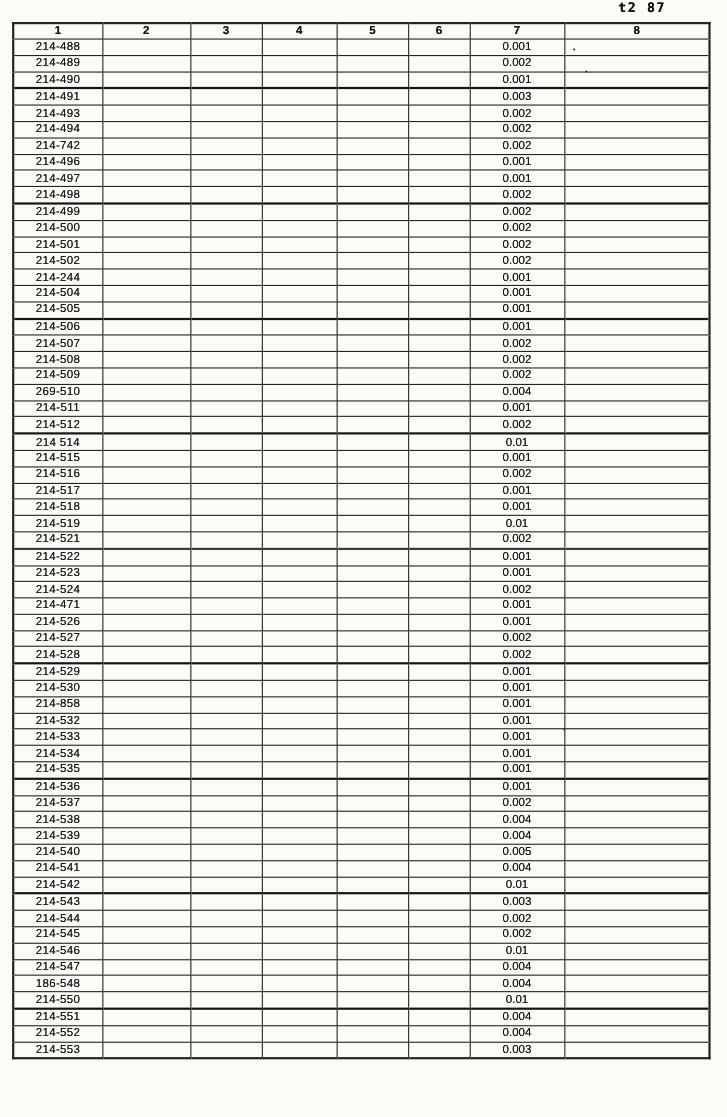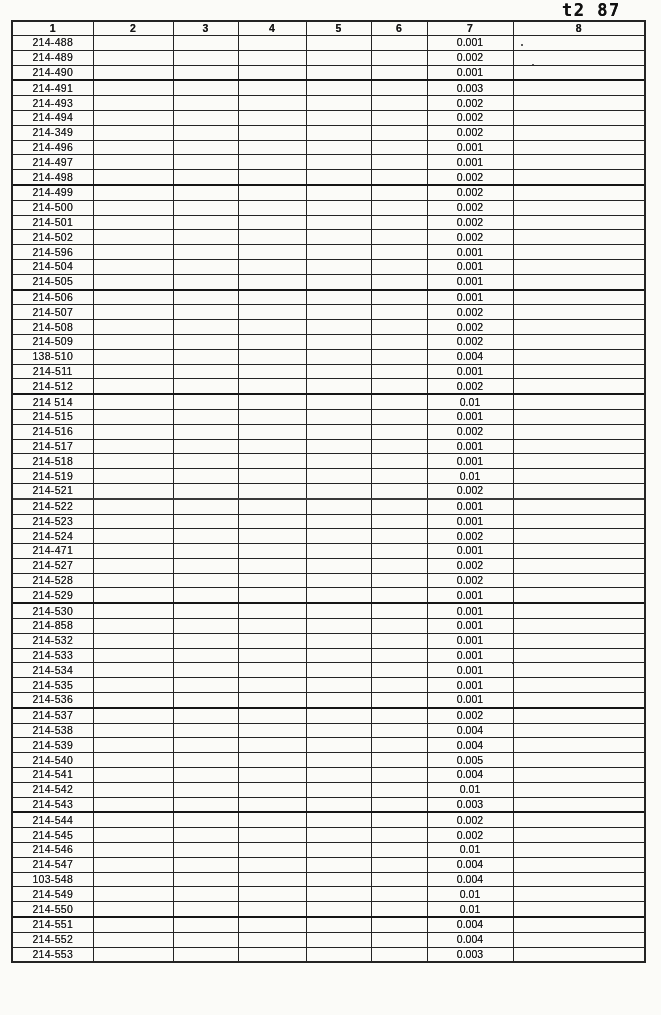--- a/index.html
+++ b/index.html
@@ -14,21 +14,21 @@
     position: relative;
     overflow: hidden;
     color: #1c1c1c;
   }
   .page-header {
     position: absolute;
     top: 0px;
     left: 562px;
     font-family: "DejaVu Sans Mono", monospace;
     font-weight: bold;
-    font-size: 17px;
+    font-size: 12px;
     letter-spacing: 1.5px;
     color: #111;
     text-shadow: 0 0 0.5px rgba(0,0,0,0.8);
   }
   table.scan-table {
     position: absolute;
     left: 11px;
     top: 20px;
     width: 633px;
     border-collapse: collapse;
@@ -163,21 +163,21 @@
           <td class="id-cell">214-494</td>
           <td></td>
           <td></td>
           <td></td>
           <td></td>
           <td></td>
           <td class="value-cell">0.002</td>
           <td></td>
         </tr>
         <tr>
-          <td class="id-cell">214-349</td>
+          <td class="id-cell">214-742</td>
           <td></td>
           <td></td>
           <td></td>
           <td></td>
           <td></td>
           <td class="value-cell">0.002</td>
           <td></td>
         </tr>
         <tr>
           <td class="id-cell">214-496</td>
@@ -243,21 +243,21 @@
           <td class="id-cell">214-502</td>
           <td></td>
           <td></td>
           <td></td>
           <td></td>
           <td></td>
           <td class="value-cell">0.002</td>
           <td></td>
         </tr>
         <tr>
-          <td class="id-cell">214-596</td>
+          <td class="id-cell">214-244</td>
           <td></td>
           <td></td>
           <td></td>
           <td></td>
           <td></td>
           <td class="value-cell">0.001</td>
           <td></td>
         </tr>
         <tr>
           <td class="id-cell">214-504</td>
@@ -313,21 +313,21 @@
           <td class="id-cell">214-509</td>
           <td></td>
           <td></td>
           <td></td>
           <td></td>
           <td></td>
           <td class="value-cell">0.002</td>
           <td></td>
         </tr>
         <tr>
-          <td class="id-cell">138-510</td>
+          <td class="id-cell">269-510</td>
           <td></td>
           <td></td>
           <td></td>
           <td></td>
           <td></td>
           <td class="value-cell">0.004</td>
           <td></td>
         </tr>
         <tr>
           <td class="id-cell">214-511</td>
@@ -453,20 +453,30 @@
           <td class="id-cell">214-471</td>
           <td></td>
           <td></td>
           <td></td>
           <td></td>
           <td></td>
           <td class="value-cell">0.001</td>
           <td></td>
         </tr>
         <tr>
+          <td class="id-cell">214-526</td>
+          <td></td>
+          <td></td>
+          <td></td>
+          <td></td>
+          <td></td>
+          <td class="value-cell">0.001</td>
+          <td></td>
+        </tr>
+        <tr>
           <td class="id-cell">214-527</td>
           <td></td>
           <td></td>
           <td></td>
           <td></td>
           <td></td>
           <td class="value-cell">0.002</td>
           <td></td>
         </tr>
         <tr>
@@ -663,37 +673,27 @@
           <td class="id-cell">214-547</td>
           <td></td>
           <td></td>
           <td></td>
           <td></td>
           <td></td>
           <td class="value-cell">0.004</td>
           <td></td>
         </tr>
         <tr>
-          <td class="id-cell">103-548</td>
+          <td class="id-cell">186-548</td>
           <td></td>
           <td></td>
           <td></td>
           <td></td>
           <td></td>
           <td class="value-cell">0.004</td>
-          <td></td>
-        </tr>
-        <tr>
-          <td class="id-cell">214-549</td>
-          <td></td>
-          <td></td>
-          <td></td>
-          <td></td>
-          <td></td>
-          <td class="value-cell">0.01</td>
           <td></td>
         </tr>
         <tr>
           <td class="id-cell">214-550</td>
           <td></td>
           <td></td>
           <td></td>
           <td></td>
           <td></td>
           <td class="value-cell">0.01</td>

